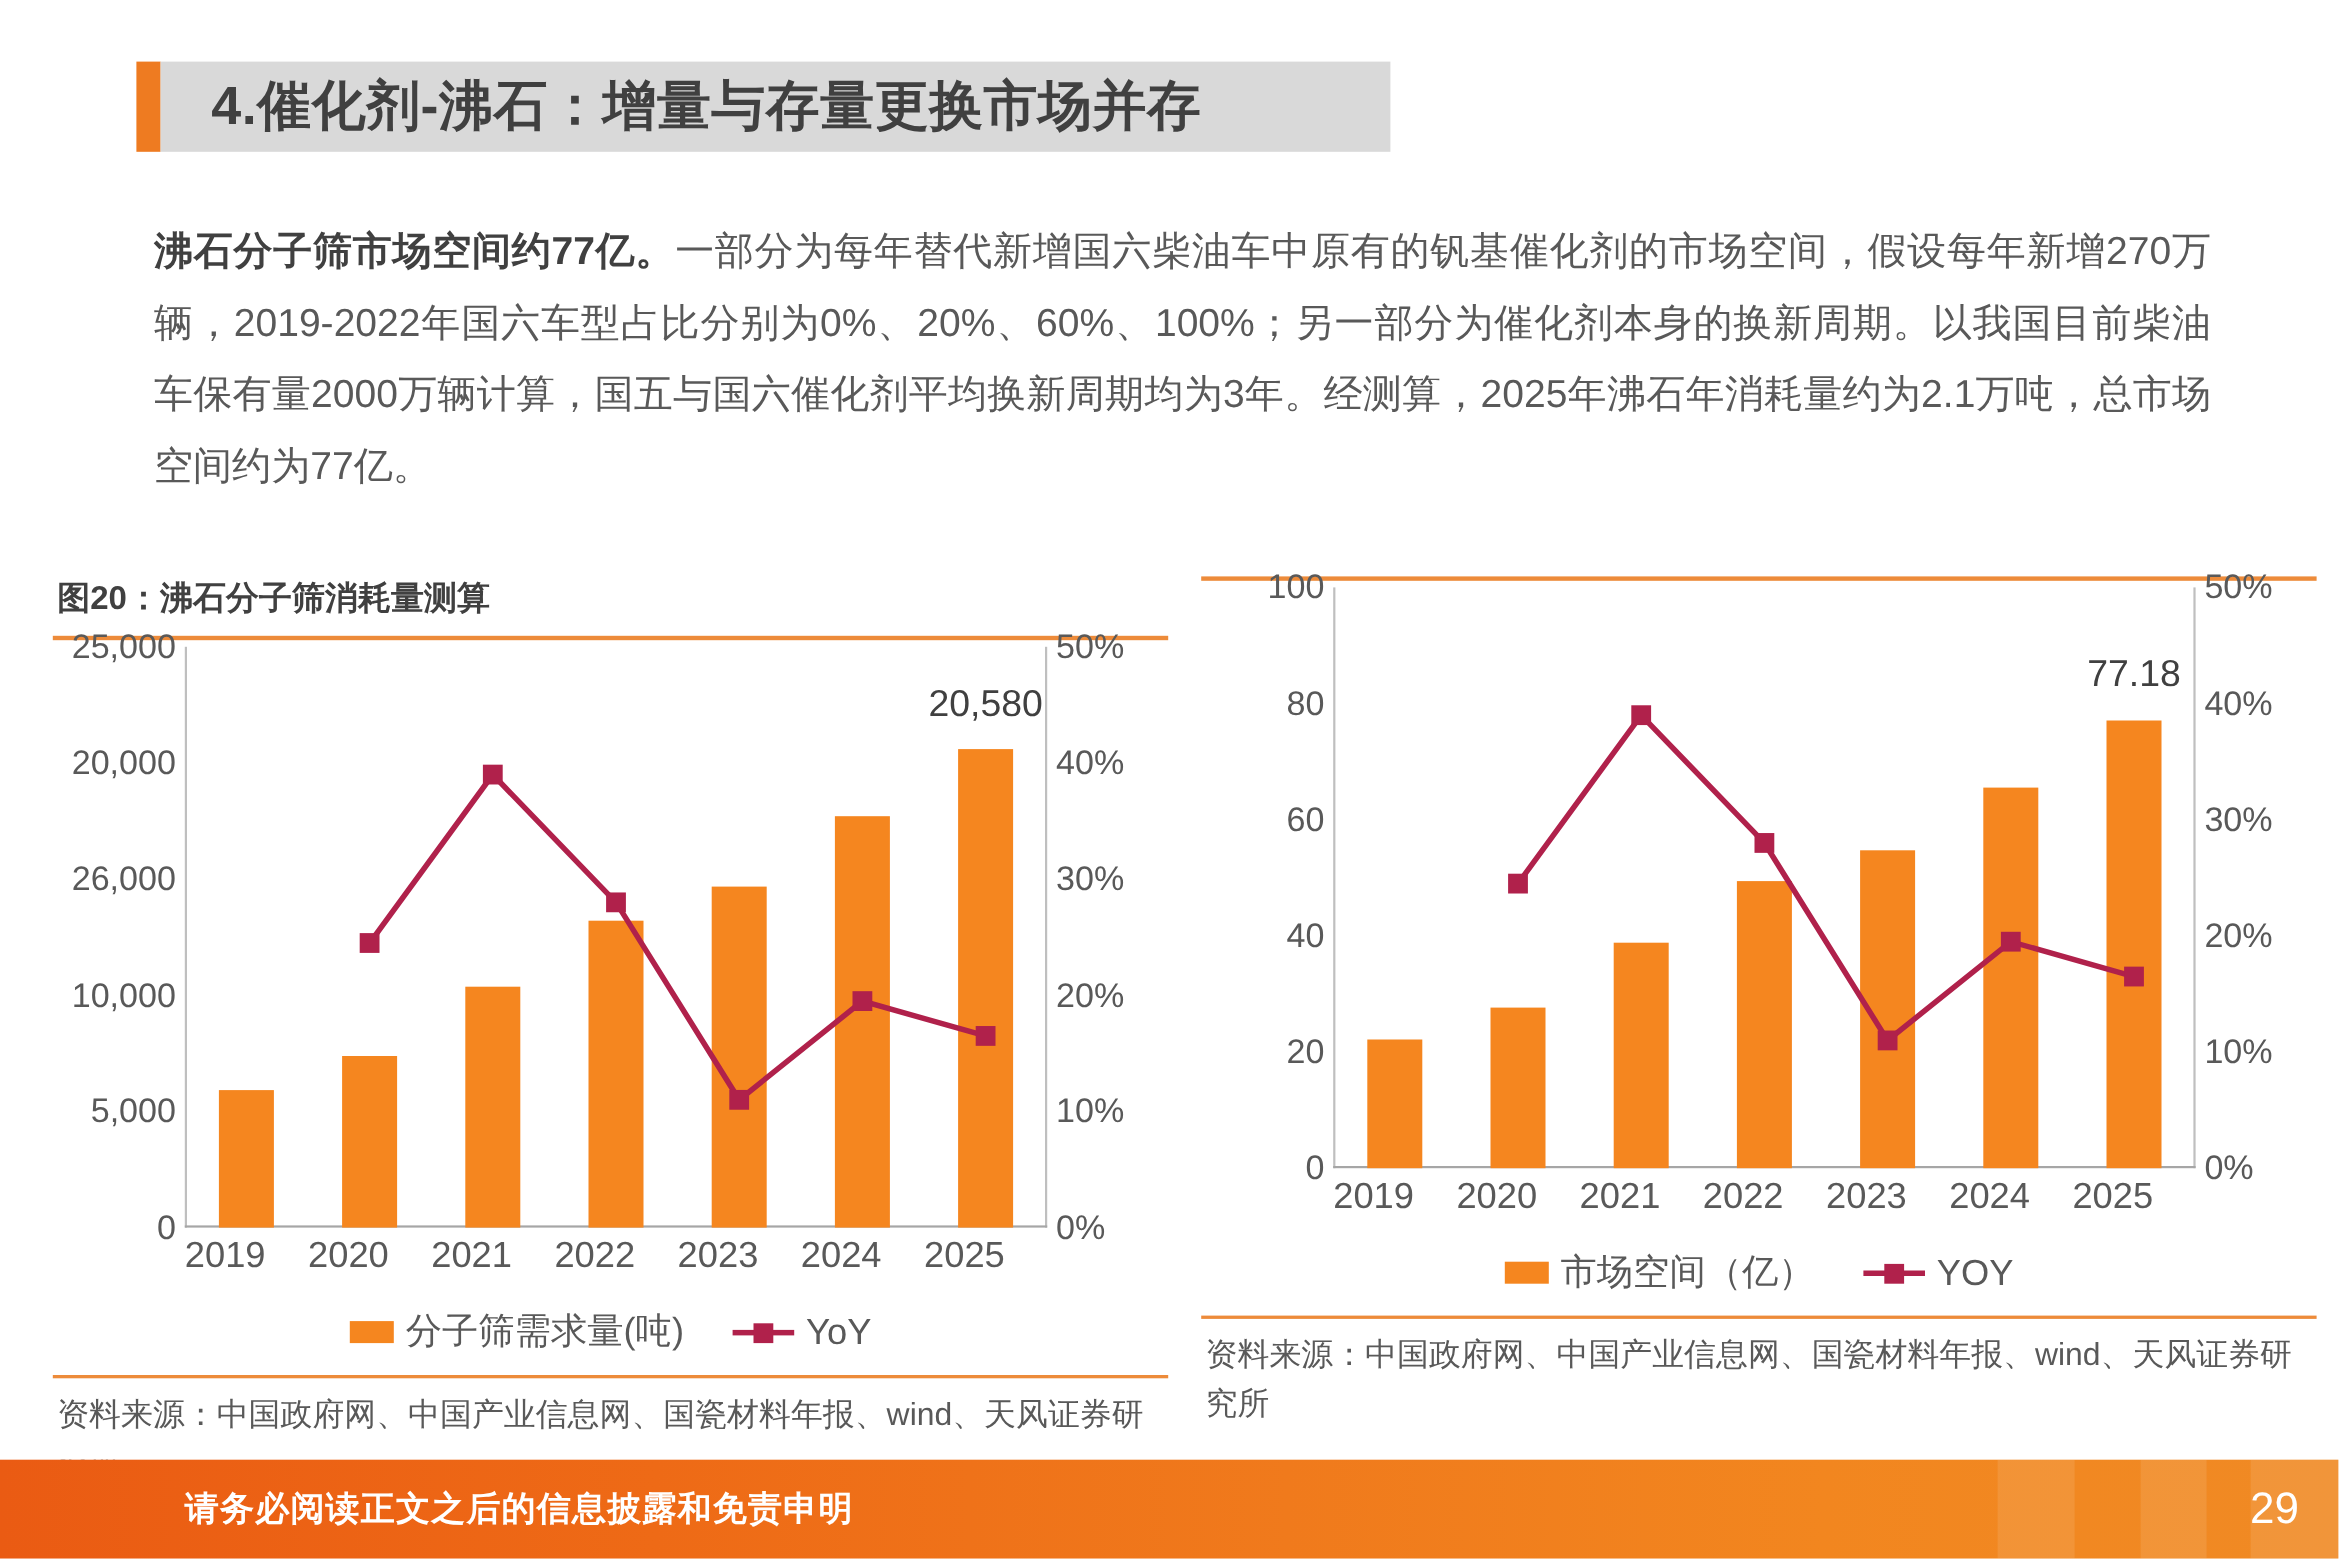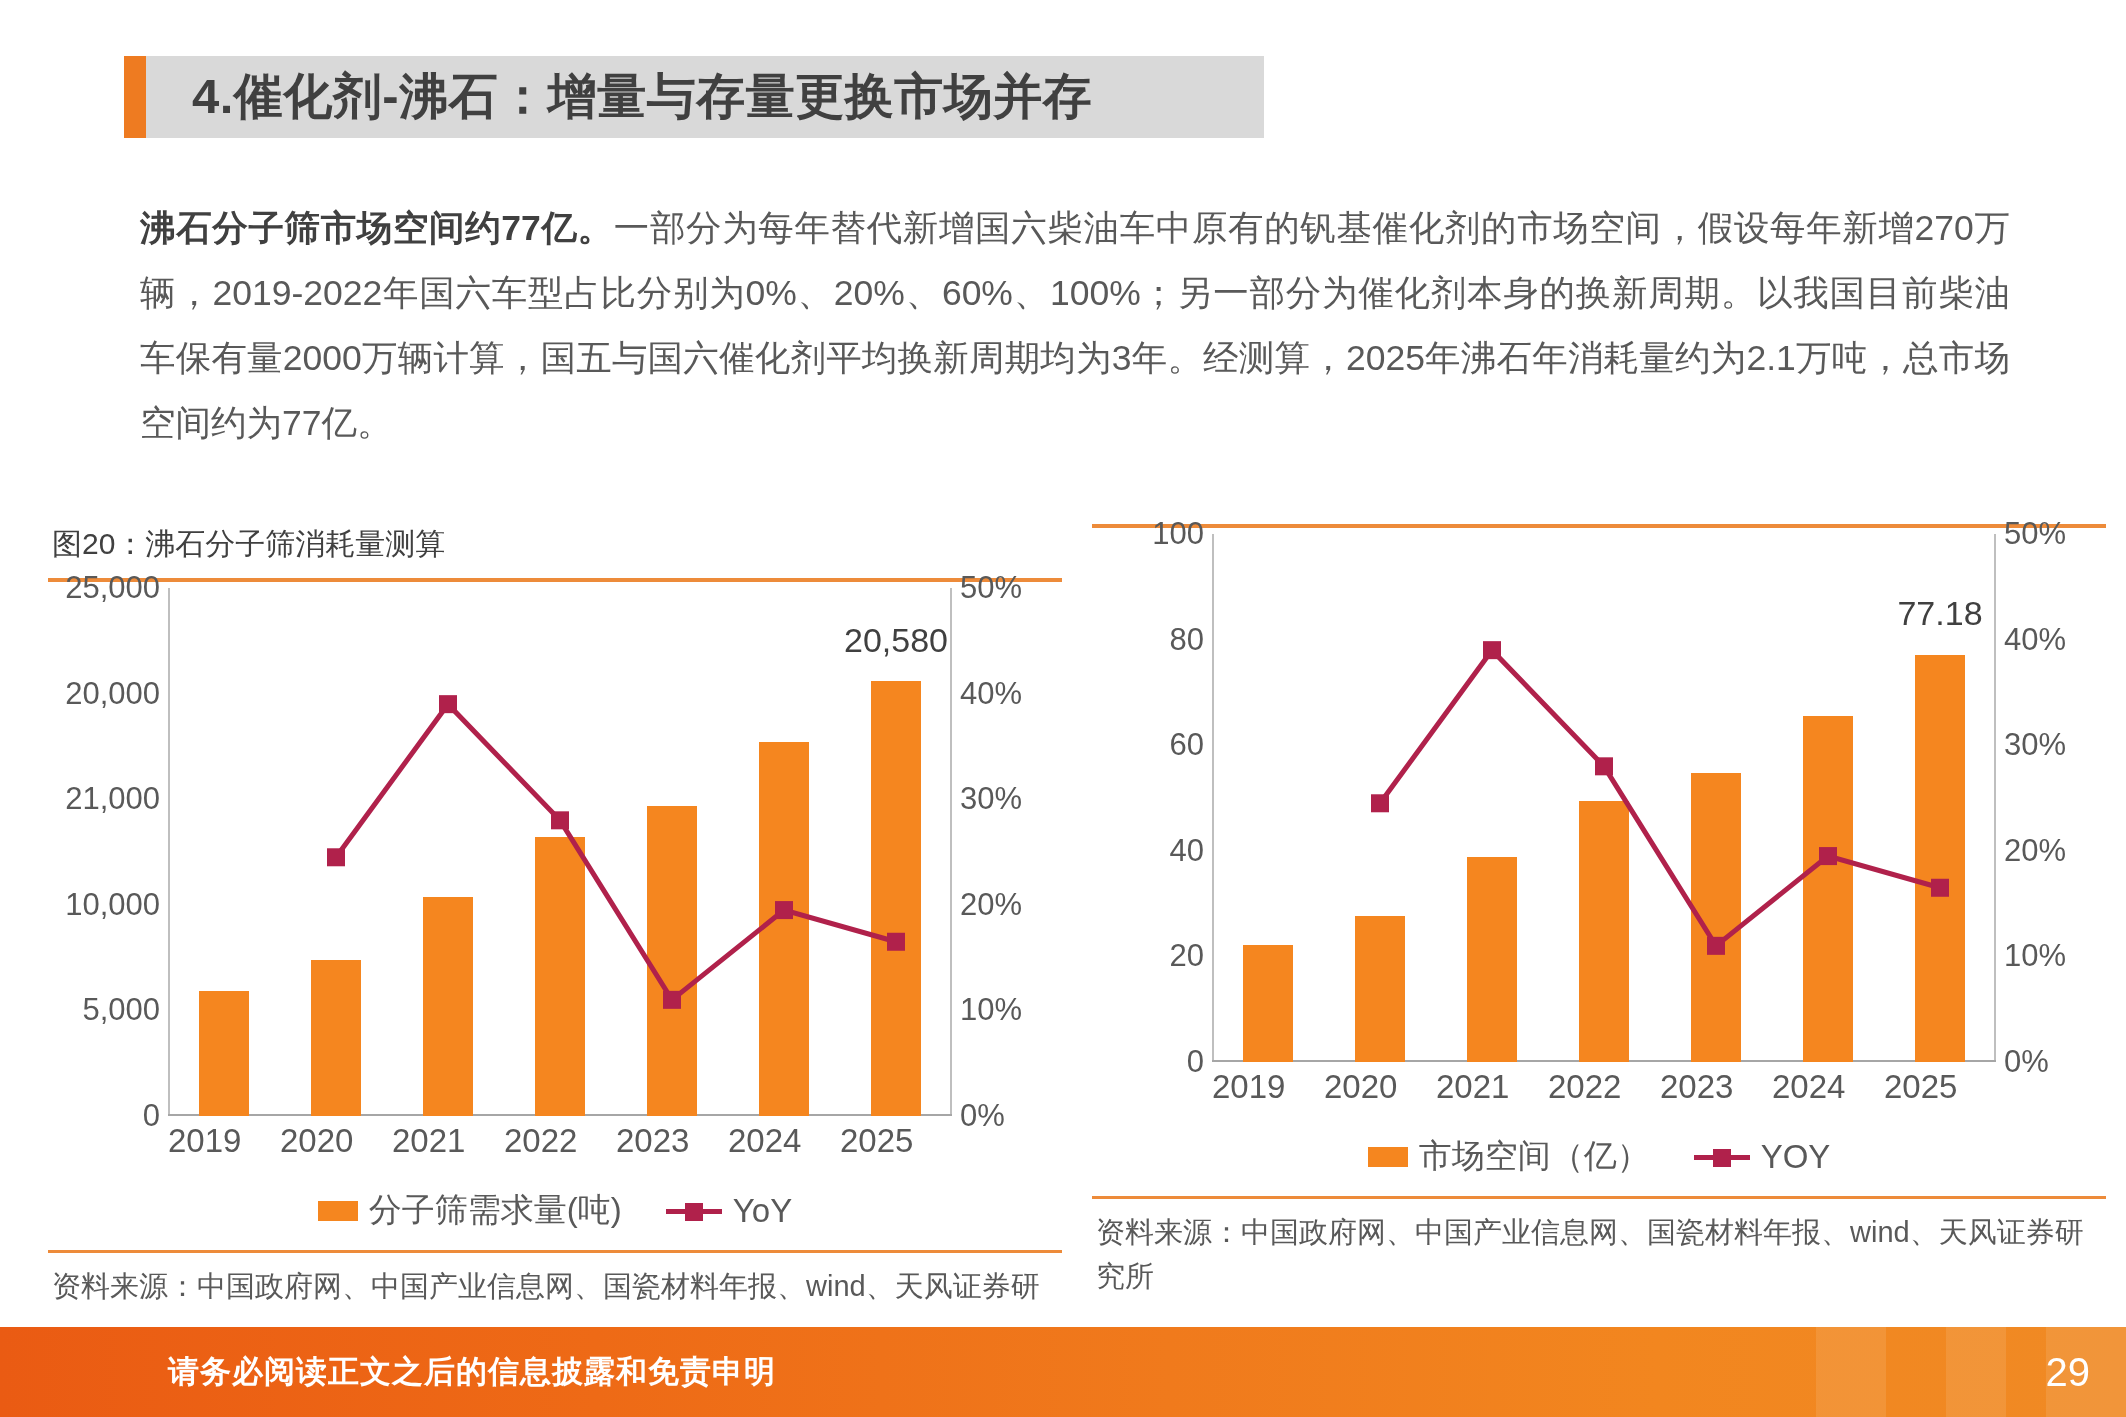--- a/index.html
+++ b/index.html
@@ -38,21 +38,21 @@
     text-align: justify;
   }
   .body-para b { font-weight: 700; color: #404040; }
 
   
   .panel { position: absolute; top: 524px; width: 1014px; }
   .panel.left  { left: 48px; }
   .panel.right { left: 1092px; }
 
   .fig-title {
-    font-size: 30px; font-weight: 400; color: #404040;
+    font-size: 30px; font-weight: 700; color: #404040;
     padding-left: 4px; margin-bottom: 13px; white-space: nowrap;
   }
   .rule-top { height: 4px; background: #ED8B3A; width: 100%; }
 
   .chart-area { position: relative; height: 528px; margin-top: 6px; }
 
   
   .ytick {
     position: absolute; right: 0; transform: translateY(-50%);
     font-size: 31px; color: #595959; white-space: nowrap;
@@ -156,21 +156,21 @@
   </div>
 
   <div class="panel left">
     <div class="fig-title">图20：沸石分子筛消耗量测算</div>
     <div class="rule-top"></div>
     <div class="chart-area" id="chart-fig20">
       <div class="y-left-col">
           <div class="ytick" style="top: 528px;">0</div>
           <div class="ytick" style="top: 422.4px;">5,000</div>
           <div class="ytick" style="top: 316.8px;">10,000</div>
-          <div class="ytick" style="top: 211.2px;">21,000</div>
+          <div class="ytick" style="top: 211.2px;">26,000</div>
           <div class="ytick" style="top: 105.6px;">20,000</div>
           <div class="ytick" style="top: 0px;">25,000</div>
         </div>
       <div class="y-right-col">
           <div class="ytick-r" style="top: 528px;">0%</div>
           <div class="ytick-r" style="top: 422.4px;">10%</div>
           <div class="ytick-r" style="top: 316.8px;">20%</div>
           <div class="ytick-r" style="top: 211.2px;">30%</div>
           <div class="ytick-r" style="top: 105.6px;">40%</div>
           <div class="ytick-r" style="top: 0px;">50%</div>

